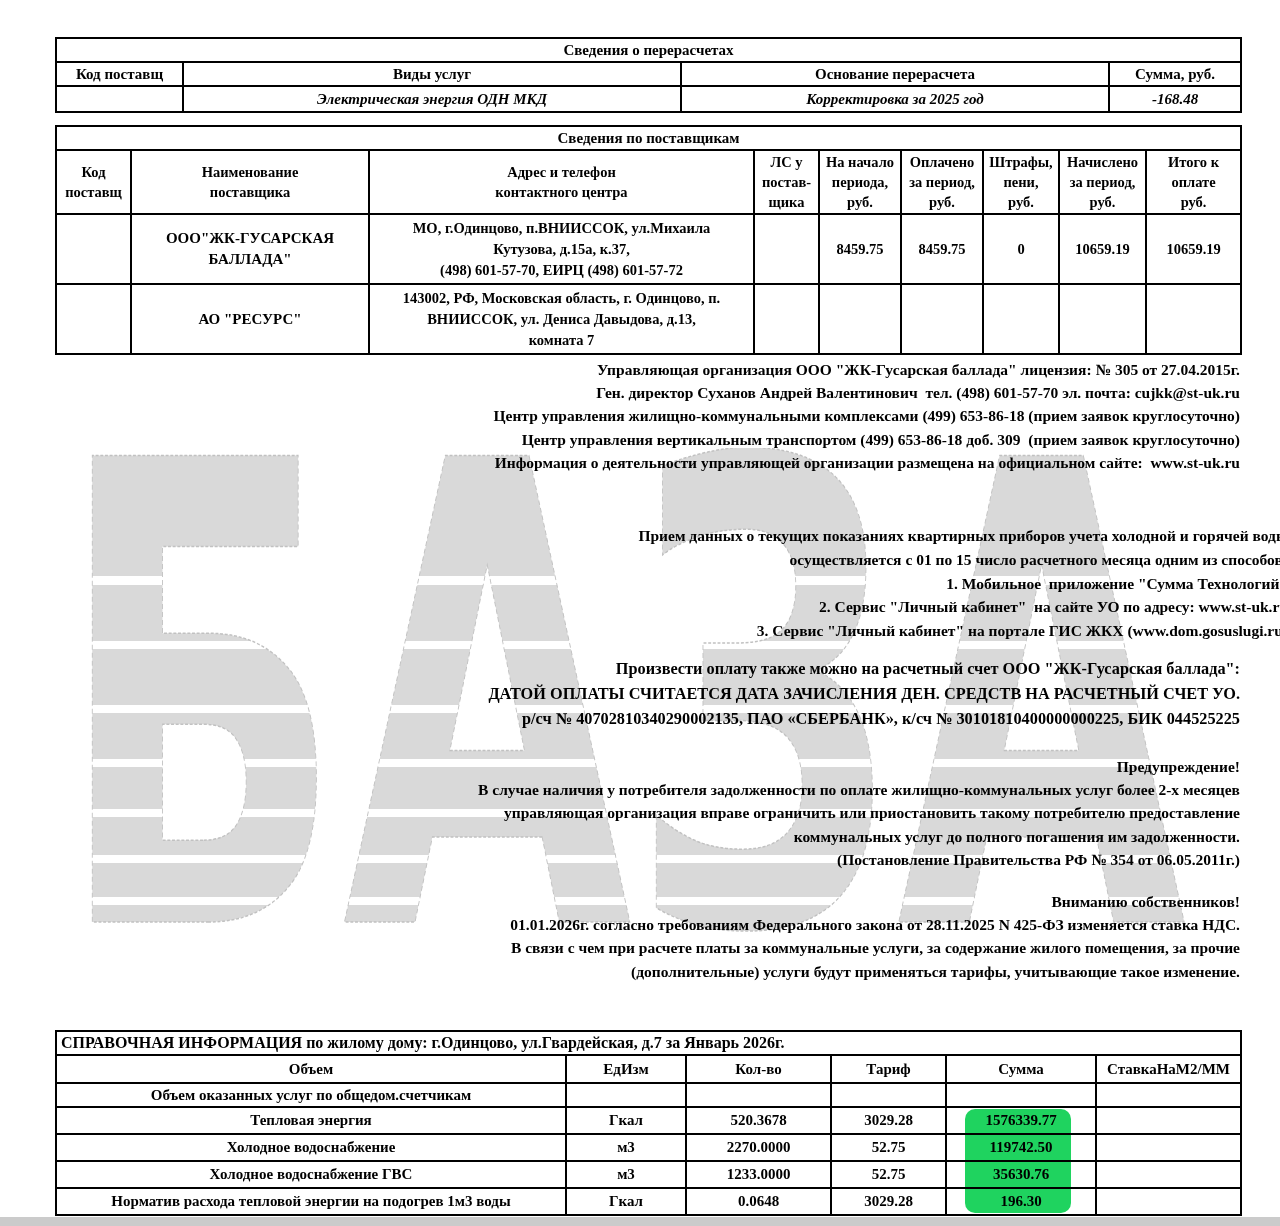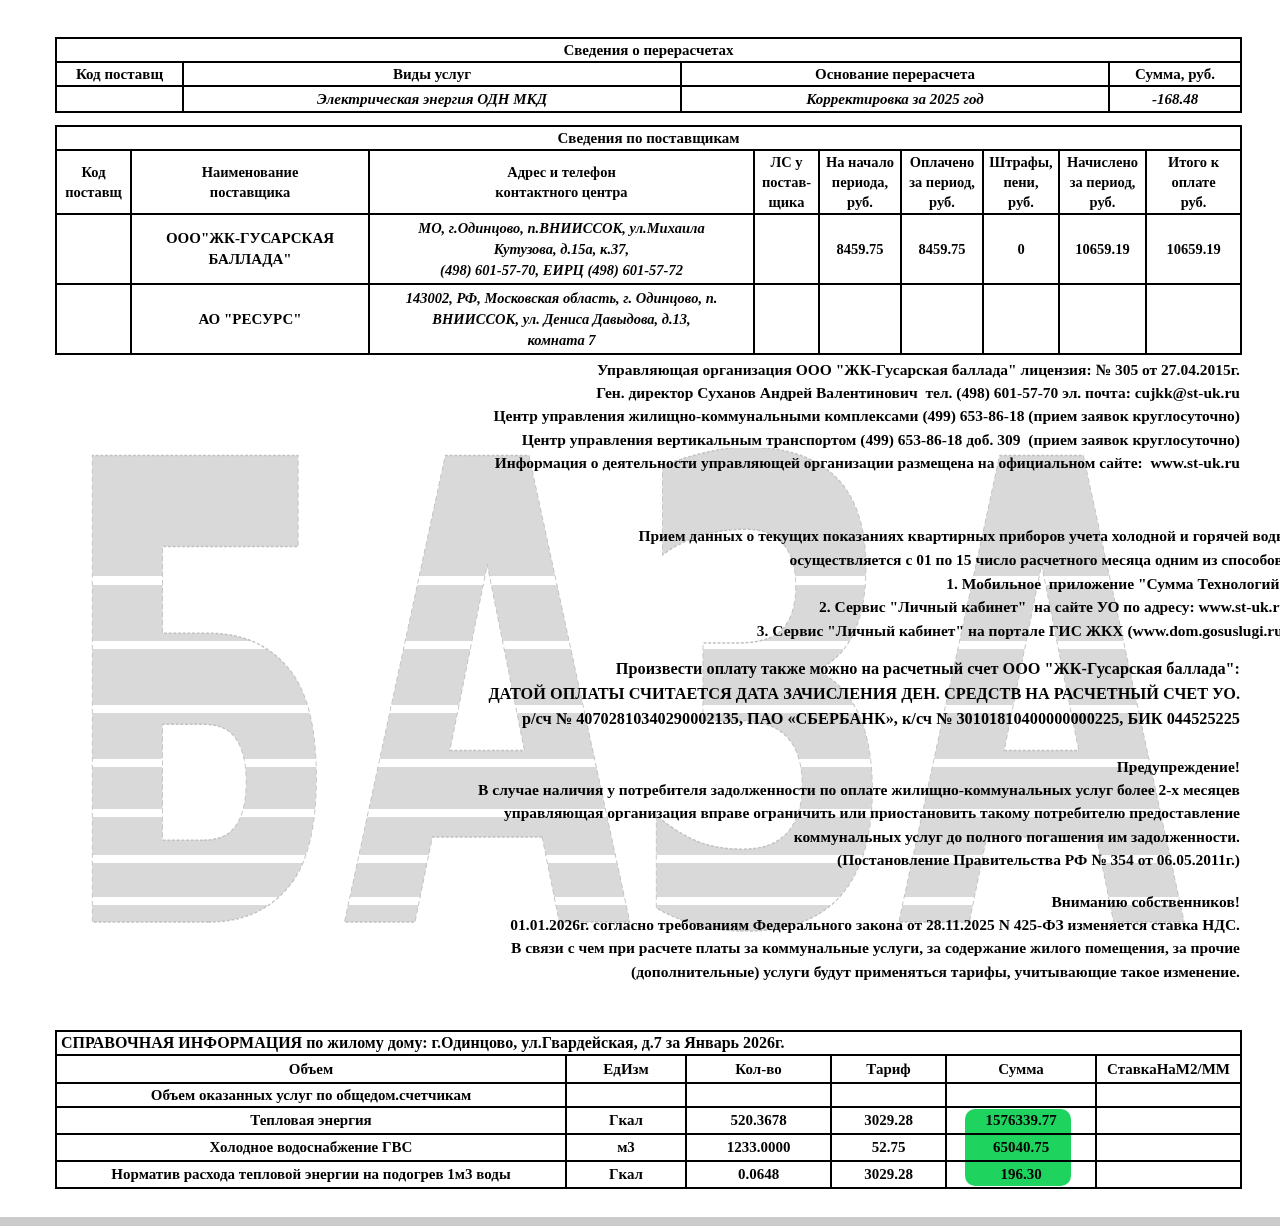--- a/index.html
+++ b/index.html
@@ -20,21 +20,21 @@
   #recalc{top:37px;font-size:15px;}
   #recalc td.ttl{height:20px;}
   #recalc tr.hd td{height:20px;}
   #recalc tr.dt td{height:22px;font-style:italic;}
 
   
   #suppliers{top:125px;font-size:14.5px;}
   #suppliers td.ttl{height:20px;font-size:15px;}
   #suppliers tr.hd td{height:60px;line-height:20px;padding:1px 2px;}
   #suppliers tr.r td{height:66px;line-height:21px;}
-  #suppliers td.addr{font-size:14.5px;font-style:italic;}
+  #suppliers td.addr{font-size:14.5px;}
   #suppliers td.name{font-size:15px;}
 
   
   .tblock{position:absolute;left:55px;width:1185px;font-size:15.5px;line-height:23.2px;}
   #blk-meter{line-height:23.8px;margin-left:48px;}
   #blk-pay{font-size:16.3px;line-height:25px;}
   .tline{white-space:pre;text-align:right;}
 
   
   #reference{top:1030px;font-size:15px;padding-left:44px;}
@@ -244,27 +244,38 @@
         <td>Гкал</td>
         <td>520.3678</td>
         <td>3029.28</td>
         <td class="sumcell">
           <div class="green first"></div>
           <span class="cellval">1576339.77</span>
         </td>
         <td></td>
       </tr>
       <tr class="r">
+        <td class="left">Холодное водоснабжение</td>
+        <td>м3</td>
+        <td>2270.0000</td>
+        <td>52.75</td>
+        <td class="sumcell">
+          <div class="green mid"></div>
+          <span class="cellval">119742.50</span>
+        </td>
+        <td></td>
+      </tr>
+      <tr class="r">
         <td class="left">Холодное водоснабжение ГВС</td>
         <td>м3</td>
         <td>1233.0000</td>
         <td>52.75</td>
         <td class="sumcell">
           <div class="green mid"></div>
-          <span class="cellval">65040.75</span>
+          <span class="cellval">35630.76</span>
         </td>
         <td></td>
       </tr>
       <tr class="r">
         <td class="left">Норматив расхода тепловой энергии на подогрев 1м3 воды</td>
         <td>Гкал</td>
         <td>0.0648</td>
         <td>3029.28</td>
         <td class="sumcell">
           <div class="green last"></div>

